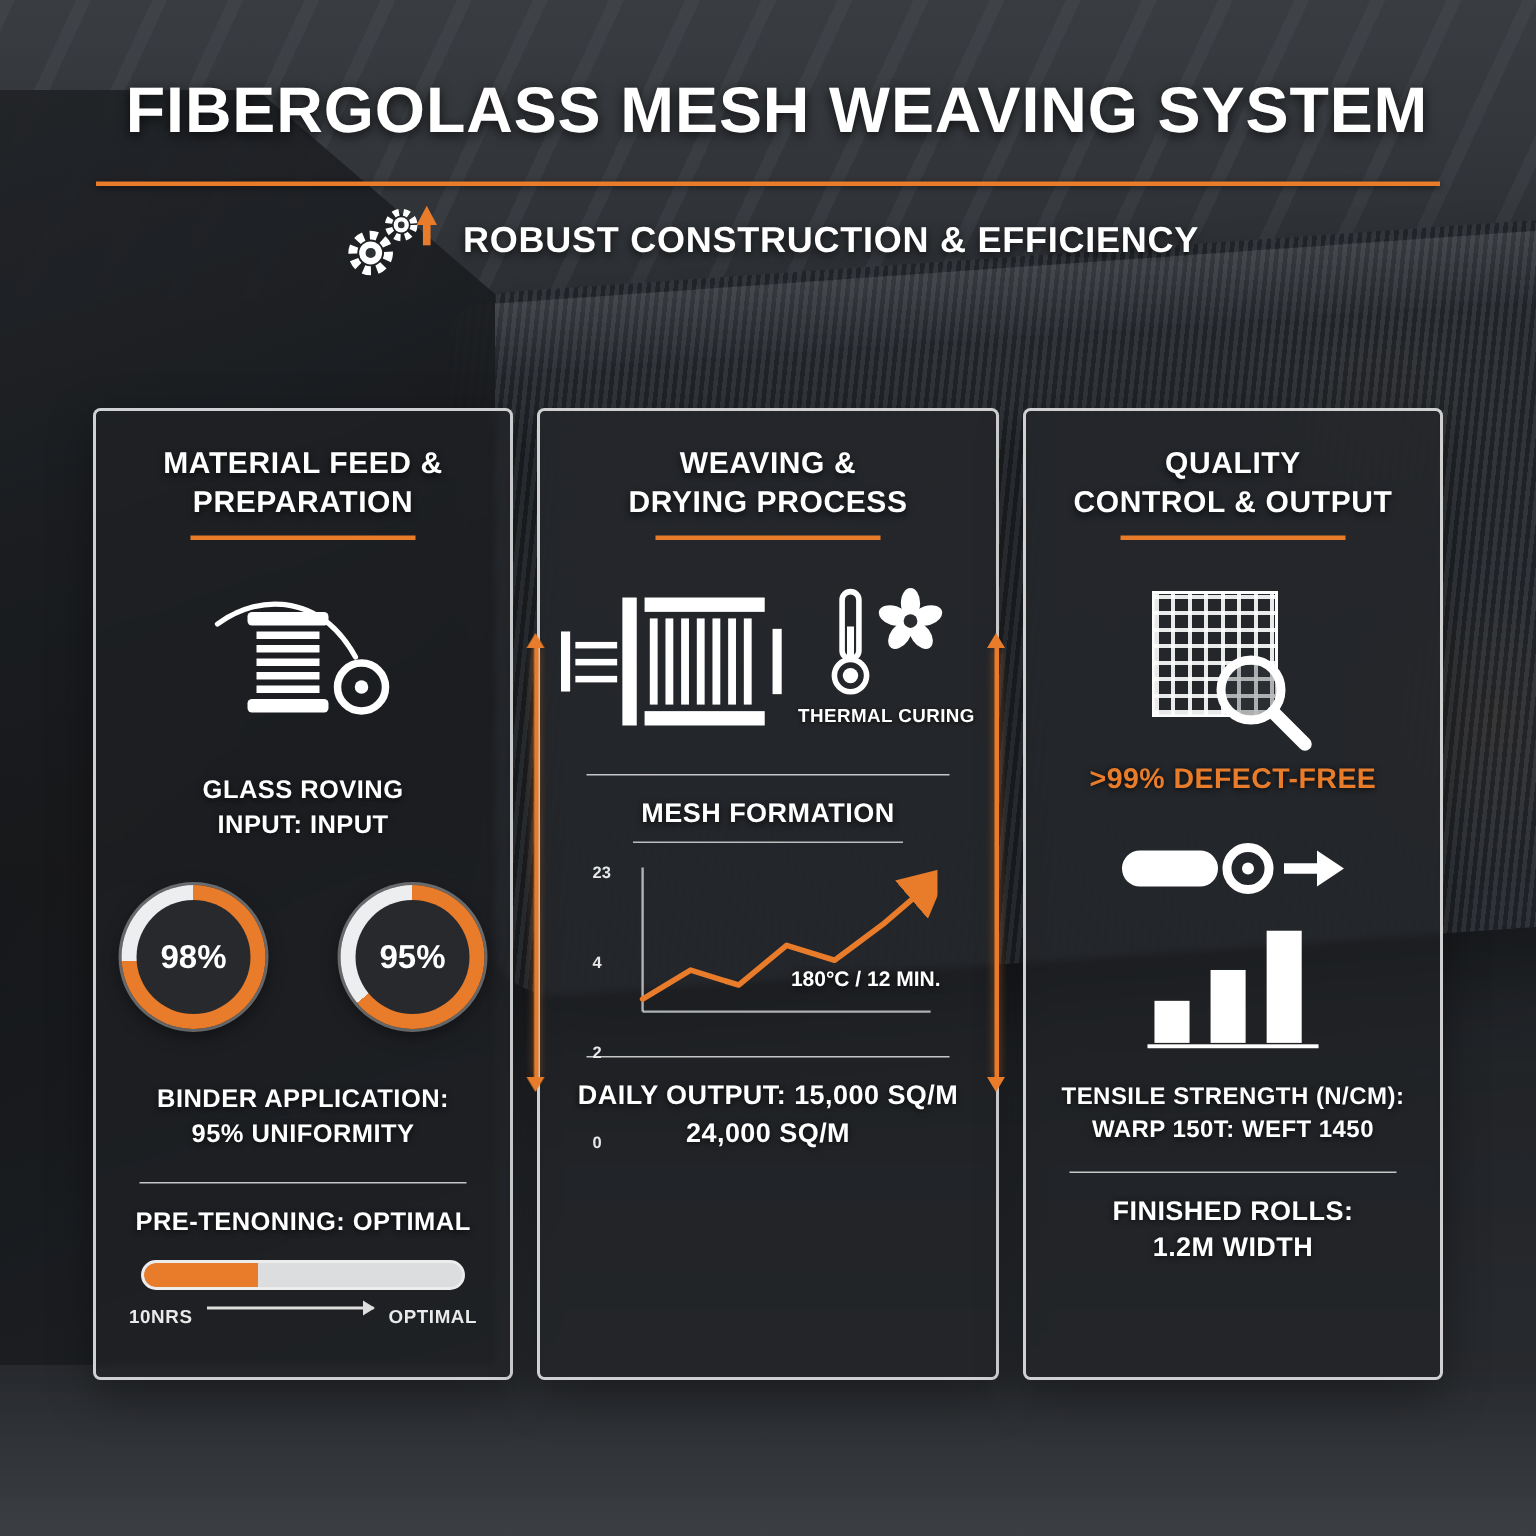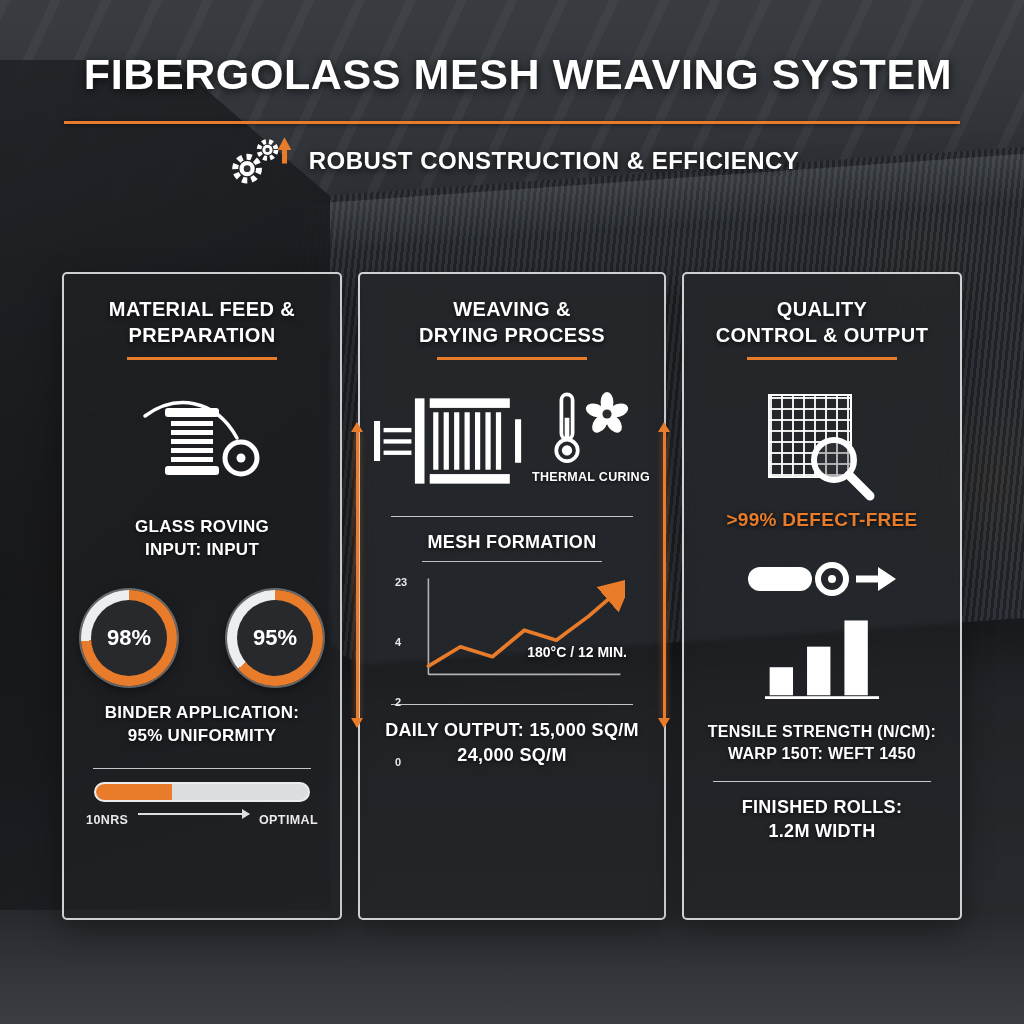--- a/index.html
+++ b/index.html
@@ -62,21 +62,21 @@
 
   
   .spool-icon{margin-top:34px;width:130px;height:100px;}
   .p1-input{margin-top:22px;}
   .rings{margin-top:28px;display:flex;gap:50px;}
   .ring{position:relative;width:96px;height:96px;border-radius:50%;
     box-shadow:0 0 0 2px rgba(255,255,255,.35),0 4px 12px rgba(0,0,0,.5);}
   .ring-inner{position:absolute;inset:10px;border-radius:50%;background:#27292d;
     display:flex;align-items:center;justify-content:center;}
   .ring-inner span{font-size:22px;font-weight:700;}
-  .p1-binder{margin-top:16px;}
+  .p1-binder{margin-top:36px;}
   .p1-div{margin-top:20px;}
   .p1-pret{margin-top:15px;}
   .pbar{margin-top:13px;width:212px;height:16px;border:2px solid #ececec;border-radius:10px;
     background:#dcdddf;overflow:hidden;}
   .pbar-fill{height:100%;background:var(--accent);border-radius:8px 0 0 8px;}
   .pcap{margin-top:11px;width:232px;display:flex;align-items:flex-start;
     font-size:12.5px;font-weight:700;letter-spacing:.4px;color:#eaeaea;}
   .cap-arrow{flex:1;height:2px;background:#dedede;margin:0 10px;position:relative;}
   .cap-arrow::after{content:"";position:absolute;right:-1px;top:-4px;
     border-left:8px solid #dedede;border-top:5px solid transparent;border-bottom:5px solid transparent;}
@@ -208,20 +208,21 @@
         </div>
       </div>
 
       <div class="lbl p1-binder">
         <span>BINDER APPLICATION:</span><br>
         <span>95% UNIFORMITY</span>
       </div>
 
       <div class="divider p1-div"></div>
 
+      <div class="lbl p1-pret">PRE-TENONING: OPTIMAL</div>
 
       <div class="pbar">
         <div class="pbar-fill" style="width: 36%;"></div>
       </div>
       <div class="pcap">
         <span>10NRS</span>
         <div class="cap-arrow"></div>
         <span>OPTIMAL</span>
       </div>
     </div>

